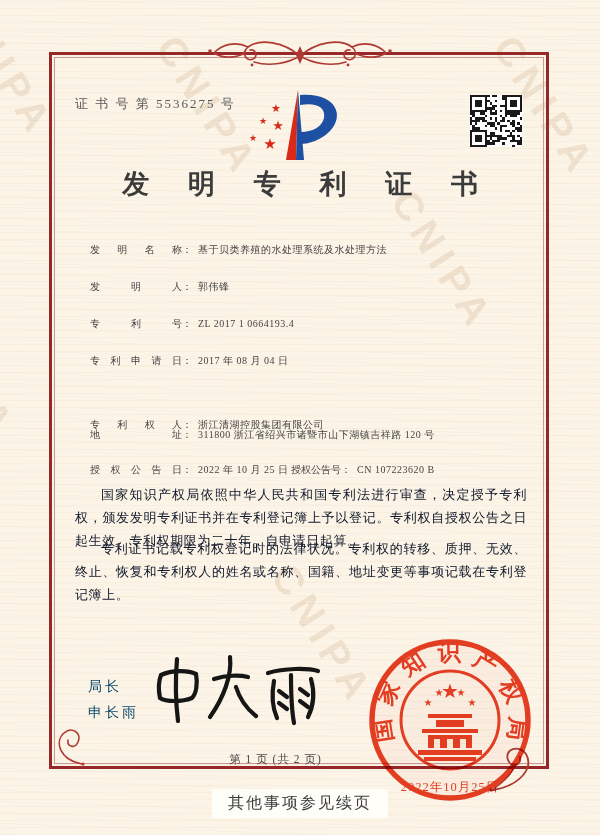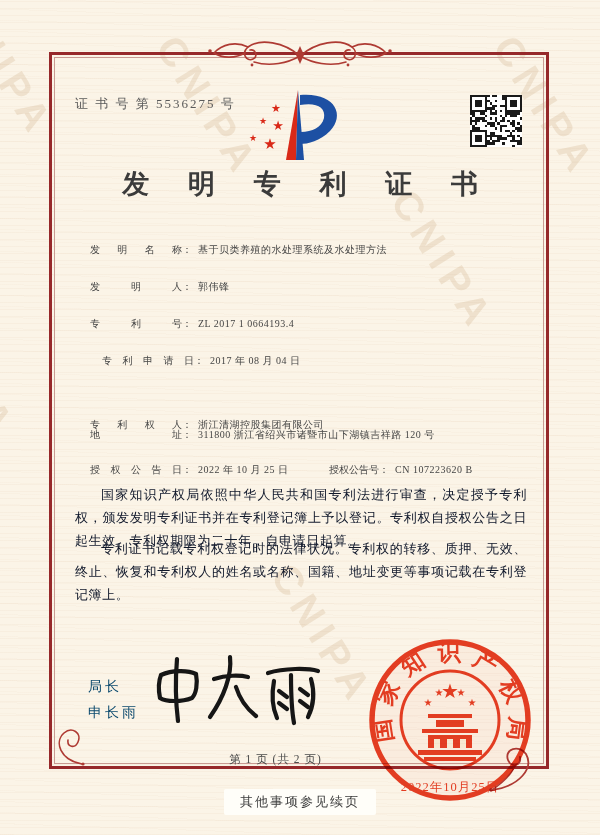--- a/index.html
+++ b/index.html
@@ -37,31 +37,31 @@
     font-size:27px;font-weight:600;letter-spacing:16px;text-indent:16px;
     color:#3b3b3b;
   }
   .row{left:90px;font-size:10px;color:#454545;white-space:nowrap;}
   .flabel{
     display:inline-block;width:92px;text-align:justify;text-align-last:justify;
     vertical-align:bottom;
   }
   .colon{display:inline-block;margin-right:6px;}
   .fvalue{letter-spacing:0.5px;}
-  .pair2{margin-left:38px;}
+  .pair2{}
   .para{
     left:75px;width:452px;font-size:13px;line-height:23px;color:#0f172a;
     text-align:justify;text-indent:2em;letter-spacing:0.6px;
   }
   .signer{left:88px;top:674px;font-size:14px;color:#0c4a6e;line-height:26px;letter-spacing:3px;}
   .pageno{left:0;top:752px;width:551px;text-align:center;font-size:11.5px;color:#4a4a4a;letter-spacing:1px;}
   .note-wrap{left:0;top:789px;width:600px;text-align:center;}
   .note{
     display:inline-block;background:#fffef9;padding:4px 16px;border-radius:2px;
-    font-size:13px;color:#3d3d3d;letter-spacing:2px;
+    font-size:16px;color:#3d3d3d;letter-spacing:2px;
   }
   .seal-svg{left:366px;top:638px;mix-blend-mode:multiply;opacity:0.95;z-index:5;}
   .sig-svg{left:150px;top:645px;z-index:3;}
   .qr-svg{left:470px;top:95px;}
   .logo-svg{left:238px;top:86px;}
   .orn-top{left:50%;top:34px;transform:translateX(-50%);}
   .orn-bl{left:50px;top:724px;}
   .orn-br{left:486px;top:742px;z-index:2;}
 </style>
 </head>
@@ -356,21 +356,21 @@
 
 <div class="abs row" style="top:243px;">
   <span class="flabel">发明名称</span><span class="colon">：</span><span class="fvalue">基于贝类养殖的水处理系统及水处理方法</span>
 </div>
 <div class="abs row" style="top:280px;">
   <span class="flabel">发明人</span><span class="colon">：</span><span class="fvalue">郭伟锋</span>
 </div>
 <div class="abs row" style="top:317px;">
   <span class="flabel">专利号</span><span class="colon">：</span><span class="fvalue">ZL 2017 1 0664193.4</span>
 </div>
-<div class="abs row" style="top:354px;margin-left:12px;">
+<div class="abs row" style="top:354px;">
   <span class="flabel">专利申请日</span><span class="colon">：</span><span class="fvalue">2017 年 08 月 04 日</span>
 </div>
 <div class="abs row" style="top:391px;margin-top:27px;">
   <span class="flabel">专利权人</span><span class="colon">：</span><span class="fvalue">浙江清湖控股集团有限公司</span>
 </div>
 <div class="abs row" style="top:428px;">
   <span class="flabel">地址</span><span class="colon">：</span><span class="fvalue">311800 浙江省绍兴市诸暨市山下湖镇吉祥路 120 号</span>
 </div>
 <div class="abs row" style="top:463px;">
   <span><span class="flabel">授权公告日</span><span class="colon">：</span><span class="fvalue">2022 年 10 月 25 日</span></span>

